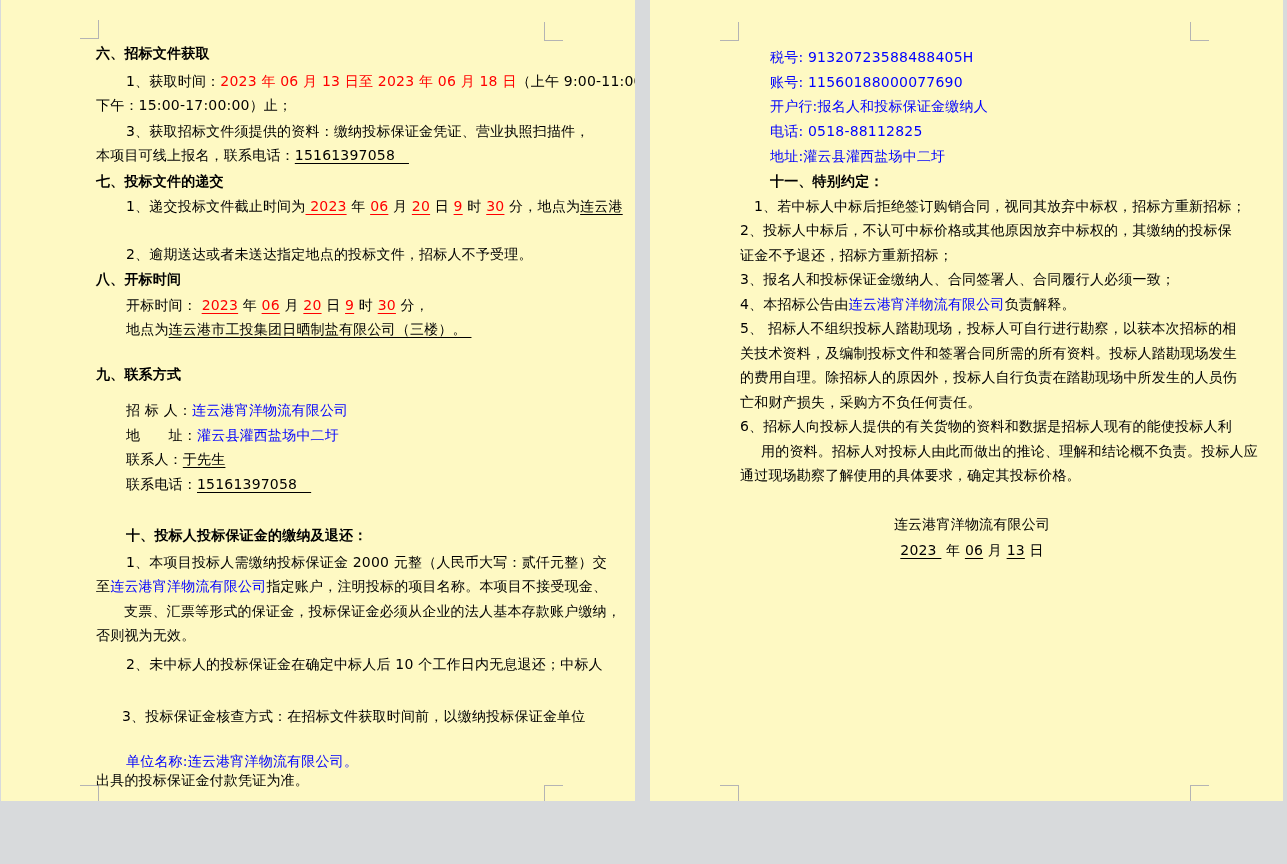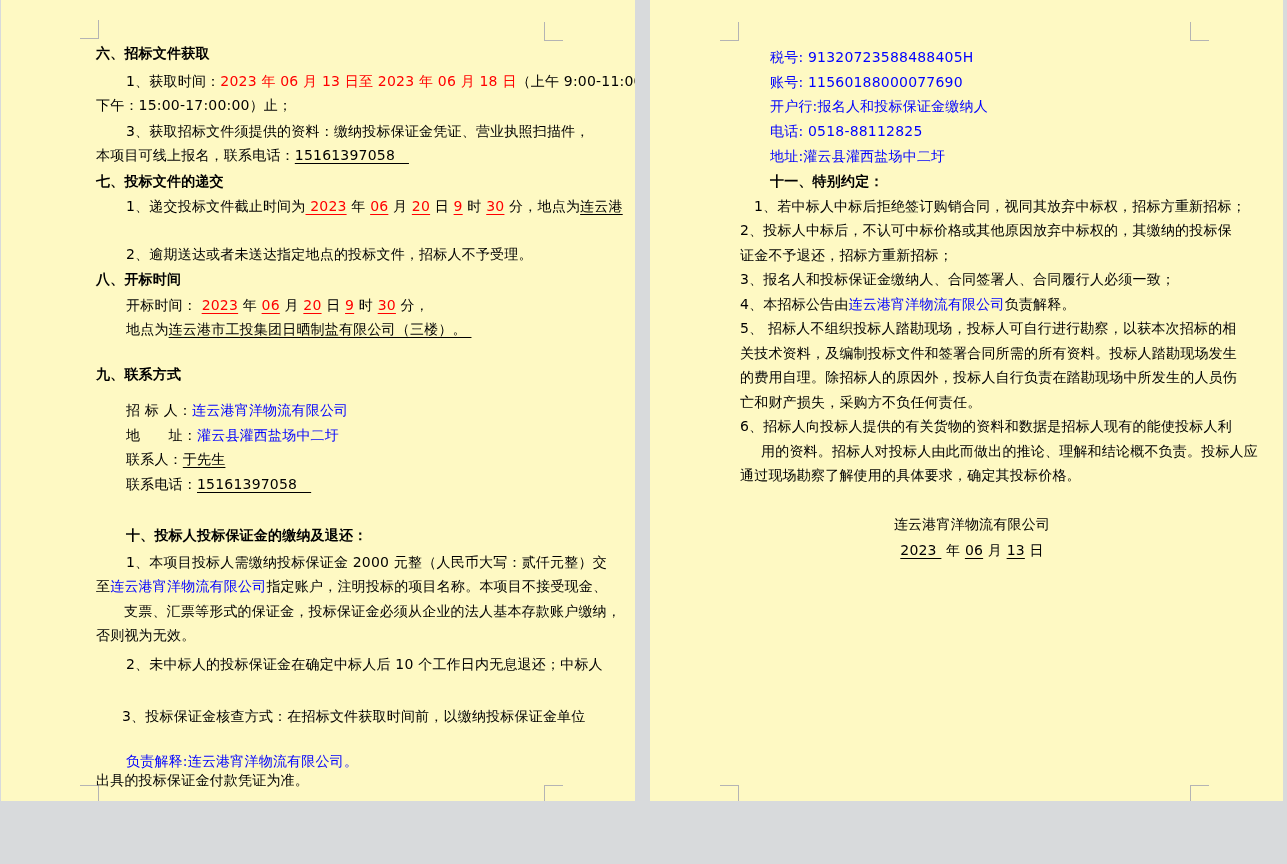--- a/index.html
+++ b/index.html
@@ -60,21 +60,21 @@
     <div class="line" style="top: 450px; left: 125px;"><span>联系人：</span><span class="u">于先生</span></div>
     <div class="line" style="top: 475px; left: 125px;"><span>联系电话：</span><span class="u">15161397058&nbsp;&nbsp;&nbsp;</span></div>
     <div class="line bold" style="top: 526px; left: 125px;"><span>十、投标人投标保证金的缴纳及退还：</span></div>
     <div class="line" style="top: 553px; left: 125px;"><span>1、本项目投标人需缴纳投标保证金 2000 元整（人民币大写：贰仟元整）交</span></div>
     <div class="line" style="top: 577px; left: 95px;"><span>至</span><span style="color: rgb(0, 0, 255);">连云港宵洋物流有限公司</span><span>指定账户，注明投标的项目名称。本项目不接受现金、</span></div>
     <div class="line" style="top: 602px; left: 95px; margin-left: 28px;"><span>支票、汇票等形式的保证金，投标保证金必须从企业的法人基本存款账户缴纳，</span></div>
     <div class="line" style="top: 626px; left: 95px;"><span>否则视为无效。</span></div>
     <div class="line" style="top: 655px; left: 125px;"><span>2、未中标人的投标保证金在确定中标人后 10 个工作日内无息退还；中标人</span></div>
     <div class="line" style="top: 707px; left: 121px;"><span>3、投标保证金核查方式：在招标文件获取时间前，以缴纳投标保证金单位</span></div>
     <div class="line" style="top: 730px; left: 95px; margin-top: 41px;"><span>出具的投标保证金付款凭证为准。</span></div>
-    <div class="line" style="top: 752px; left: 125px;"><span style="color: rgb(0, 0, 255);">负责解释:连云港宵洋物流有限公司。</span></div>
+    <div class="line" style="top: 752px; left: 125px;"><span style="color: rgb(0, 0, 255);">单位名称:连云港宵洋物流有限公司。</span></div>
   </div>
 
 <div class="page" id="page2">
   <div class="crop rb" style="left:70px;top:22px;"></div>
   <div class="crop lb" style="left:540px;top:22px;"></div>
   <div class="crop rt" style="left:70px;top:785px;"></div>
   <div class="crop lt" style="left:540px;top:785px;"></div>
 <div class="line" style="top: 48px; left: 120px;"><span style="color: rgb(0, 0, 255);">税号: 91320723588488405H</span></div>
     <div class="line" style="top: 73px; left: 120px;"><span style="color: rgb(0, 0, 255);">账号: 11560188000077690</span></div>
     <div class="line" style="top: 97px; left: 120px;"><span style="color: rgb(0, 0, 255);">开户行:报名人和投标保证金缴纳人</span></div>

